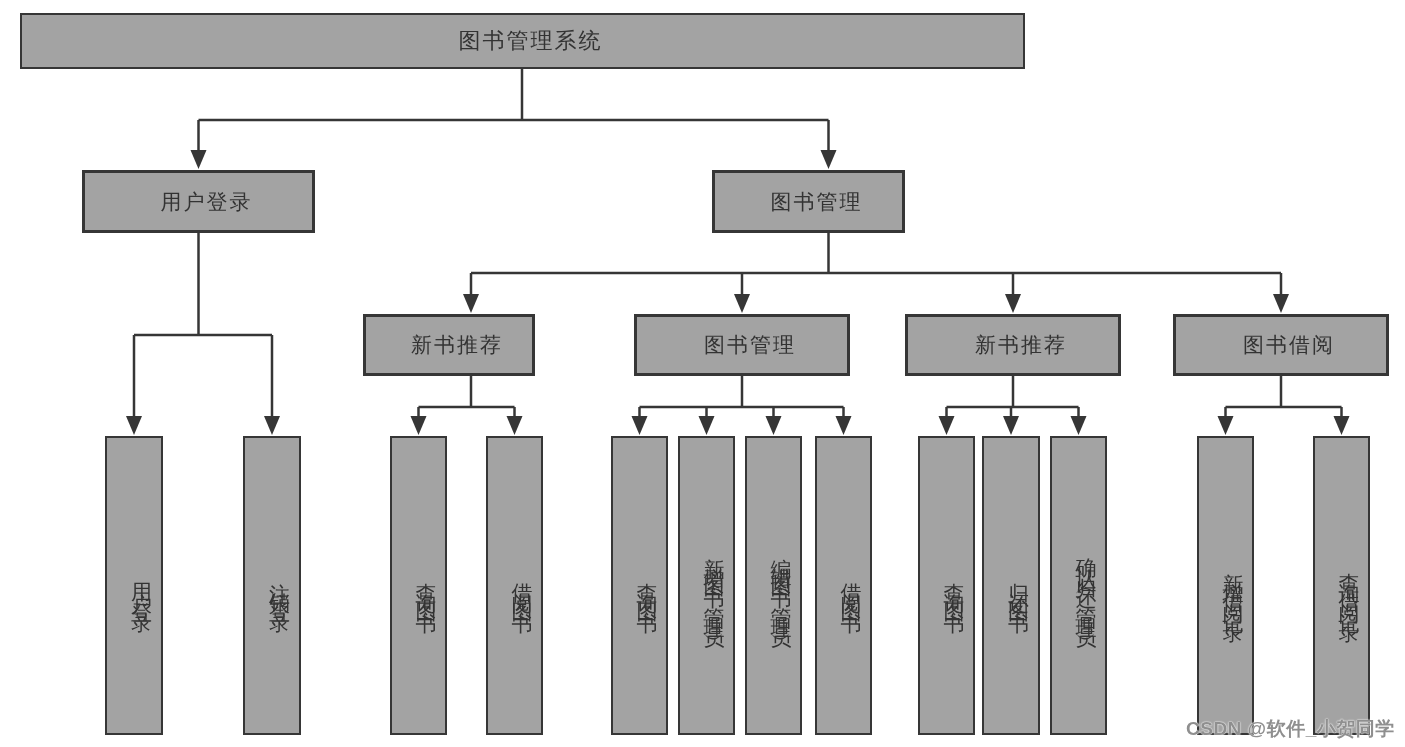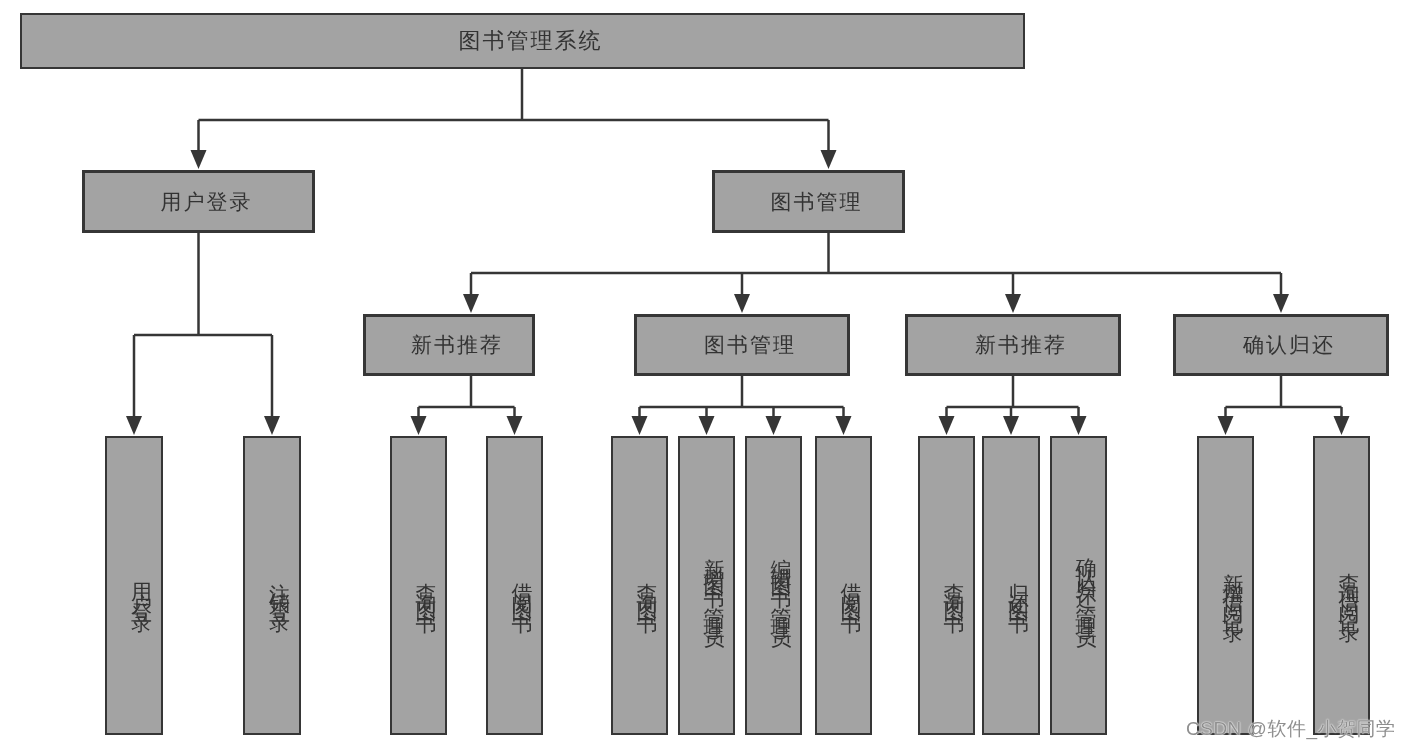--- a/index.html
+++ b/index.html
@@ -21,20 +21,21 @@
   .leaf { border-width:2.5px; }
   .vtext {
     writing-mode:vertical-rl; text-orientation:mixed;
     font-size:21px; line-height:1.1; letter-spacing:10px; color:#333333;
     white-space:nowrap;
   }
   .watermark {
     position:absolute; left:1186px; top:716px; z-index:5;
     font-size:19px; color:#8f8f8f; letter-spacing:0.5px;
     text-shadow:0 0 2px #ffffff, 0 0 1px #ffffff;
+    font-weight:bold;
   }
 </style>
 </head>
 <body>
 
 <div class="stage">
 
   <svg class="wires" viewBox="0 0 1405 747" stroke="#363636" stroke-width="2.5" fill="none">
 
     <line x1="522" y1="69" x2="522" y2="120"></line>
@@ -98,21 +99,21 @@
   </svg>
 
   <div class="box root" style="left:20px;top:13px;width:1005px;height:56px">图书管理系统</div>
 
   <div class="box l2" style="left:82px;top:170px;width:233px;height:63px">用户登录</div>
   <div class="box l2" style="left:712px;top:170px;width:193px;height:63px">图书管理</div>
 
   <div class="box l3" style="left:363px;top:314px;width:172px;height:62px">新书推荐</div>
   <div class="box l3" style="left:634px;top:314px;width:216px;height:62px">图书管理</div>
   <div class="box l3" style="left:905px;top:314px;width:216px;height:62px">新书推荐</div>
-  <div class="box l3" style="left:1173px;top:314px;width:216px;height:62px">确认归还</div>
+  <div class="box l3" style="left:1173px;top:314px;width:216px;height:62px">图书借阅</div>
 
   <div class="box leaf" style="left:105px;top:436px;width:58px;height:299px">
     <span class="vtext">用户登录</span>
   </div>
   <div class="box leaf" style="left:243px;top:436px;width:58px;height:299px">
     <span class="vtext">注销登录</span>
   </div>
   <div class="box leaf" style="left:390px;top:436px;width:57px;height:299px">
     <span class="vtext">查询图书</span>
   </div>

